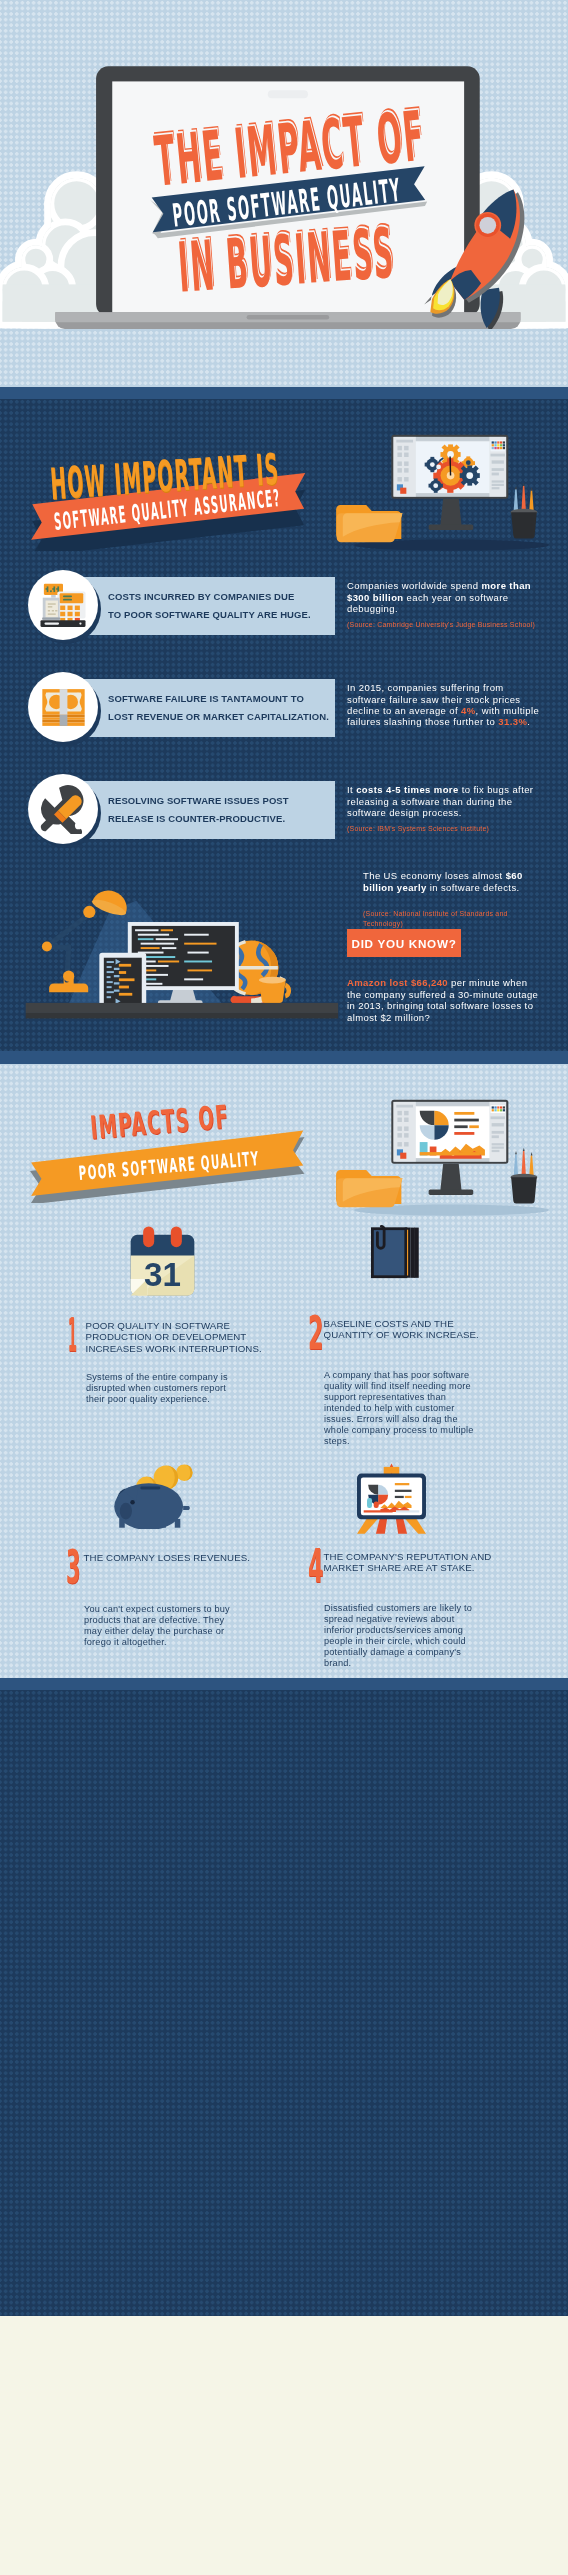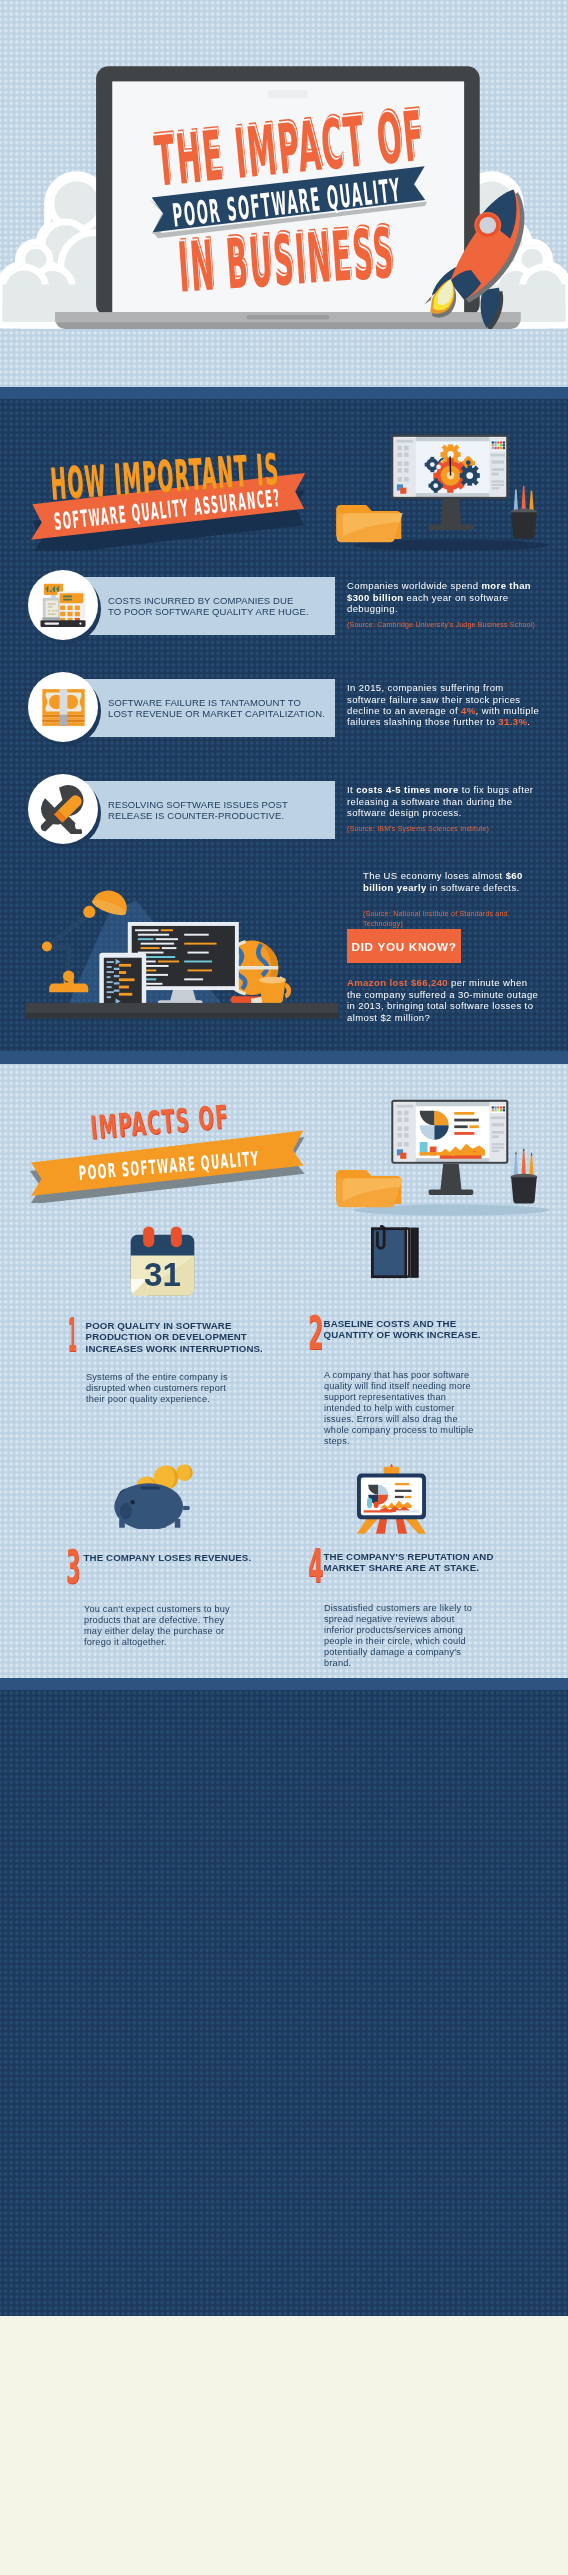--- a/index.html
+++ b/index.html
@@ -38,37 +38,37 @@
      text-shadow:1.1px 1.1px 0 #d9820f;}
   .s1-sub{position:absolute;left:53px;top:112px;width:max-content;
      font-family:"DejaVu Sans Condensed","DejaVu Sans",sans-serif;font-weight:bold;
      font-size:23.4px;line-height:23.4px;color:#fff;letter-spacing:2.8px;white-space:nowrap;
      transform:rotate(-6.1deg) scaleX(.477);transform-origin:0 0;}
   .s1-desk{position:absolute;left:335px;top:22px;}
   .s1-desk2{position:absolute;left:0px;top:465px;}
   .s1-row{position:absolute;left:0;width:568px;height:67px;}
   .s1-bar{position:absolute;left:79px;top:0;width:256px;height:58px;background:#bdd3e4;
      display:flex;align-items:center;}
-  .s1-bar-txt{display:block;margin-left:29px;color:#1d3a5c;font-weight:normal;
-     font-family:"Liberation Sans",sans-serif;font-size:9.5px;line-height:11px;letter-spacing:0.1px;
+  .s1-bar-txt{display:block;margin-left:29px;color:#1d3a5c;font-weight:bold;
+     font-family:"Liberation Sans",sans-serif;font-size:9.5px;line-height:18px;letter-spacing:0.1px;
      white-space:pre-line;}
   .s1-ring{position:absolute;left:31px;top:-3.3px;width:70px;height:70px;border-radius:50%;background:#1d3a5c;}
   .s1-circ{position:absolute;left:28px;top:-7.3px;width:70px;height:70px;border-radius:50%;background:#fff;
      display:flex;align-items:center;justify-content:center;}
   .s1-txt{position:absolute;left:347px;top:2.8px;width:196px;color:#fff;
      font-family:"Liberation Sans",sans-serif;font-size:9.5px;line-height:11.4px;letter-spacing:0.4px;}
   .s1-txt p{margin:0;}
   .s1-txt .src{color:#f0663c;font-size:7px;line-height:10px;margin-top:5.6px;letter-spacing:0.2px;}
   .s1-txt b{font-weight:bold;}
   .s1-txt b.o{color:#f0663c;}
   .s1-extra{position:absolute;left:347px;top:455px;width:196px;color:#fff;
      font-family:"Liberation Sans",sans-serif;font-size:9.5px;line-height:11.4px;letter-spacing:0.4px;}
   .s1-extra p{margin:16px;}
   .s1-extra .src{color:#f0663c;font-size:7px;line-height:10px;margin-top:5.6px;letter-spacing:0.2px;}
-  .s1-dyk-badge{position:absolute;left:347px;top:530px;width:114px;height:34px;background:#f0663c;
+  .s1-dyk-badge{position:absolute;left:347px;top:530px;width:114px;height:28px;background:#f0663c;
      display:flex;align-items:center;justify-content:center;}
   .s1-dyk-badge span{color:#fff;font-weight:bold;font-family:"Liberation Sans",sans-serif;
      font-size:11.7px;letter-spacing:0.7px;}
   .s1-dyk-text{position:absolute;left:347px;top:578px;width:196px;color:#fff;
      font-family:"Liberation Sans",sans-serif;font-size:9.5px;line-height:11.4px;letter-spacing:0.4px;}
   .s1-dyk-text b.o{color:#f0663c;font-weight:bold;}
   
   .s2-banner{position:absolute;left:30px;top:66px;}
   .s2-head{position:absolute;left:89px;top:48px;width:max-content;
      font-family:"DejaVu Sans Condensed","DejaVu Sans",sans-serif;font-weight:bold;
@@ -81,21 +81,21 @@
      transform:rotate(-4.7deg) scaleX(.588);transform-origin:0 0;}
   .s2-desk{position:absolute;left:335px;top:22px;}
   .s2-item{position:absolute;}
   .s2-ic{position:absolute;left:51px;top:-95px;}
   .s2-ic-wide{left:39px;top:-89px;}
   .s2-num{position:absolute;left:0;top:-7.3px;color:#f0663c;
      font-family:"DejaVu Sans Condensed","DejaVu Sans",sans-serif;font-weight:bold;
      font-size:47px;line-height:47px;letter-spacing:0;
      transform:scaleX(.52);transform-origin:0 0;
      text-shadow:1.1px 1.1px 0 #d9482a;}
-  .s2-title{position:absolute;left:15.6px;top:1.1px;width:180px;color:#1d3a5c;font-weight:bold;
+  .s2-title{position:absolute;left:15.6px;top:1.1px;width:180px;color:#1d3a5c;font-weight:normal;
      font-family:"Liberation Sans",sans-serif;font-size:9.7px;line-height:11.7px;letter-spacing:0.1px;}
   .s2-body{position:absolute;left:16px;top:53px;width:159px;color:#1d3a5c;
      font-family:"Liberation Sans",sans-serif;font-size:9.2px;line-height:11px;letter-spacing:0.2px;}
   .hero-ribbon-label{position:absolute;left:171px;top:200px;width:max-content;text-align:center;
      color:#fff;transform:rotate(-6.5deg) scaleX(.46);transform-origin:0 0;
      font-family:"DejaVu Sans Condensed","DejaVu Sans",sans-serif;font-weight:bold;
      font-size:32px;line-height:32px;letter-spacing:3.3px;white-space:nowrap;}
 </style>
 </head>
 <body>

